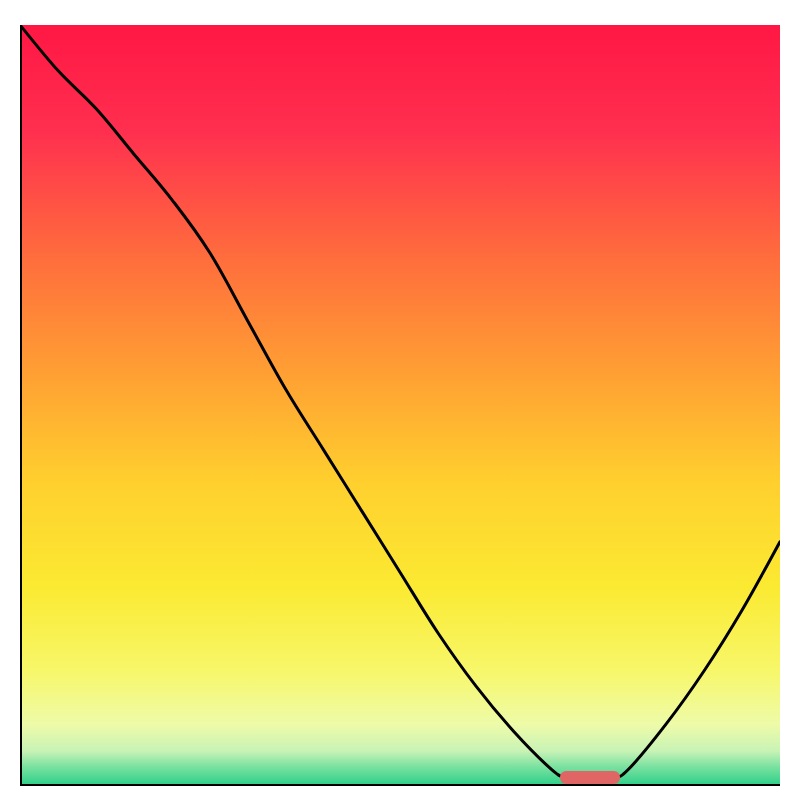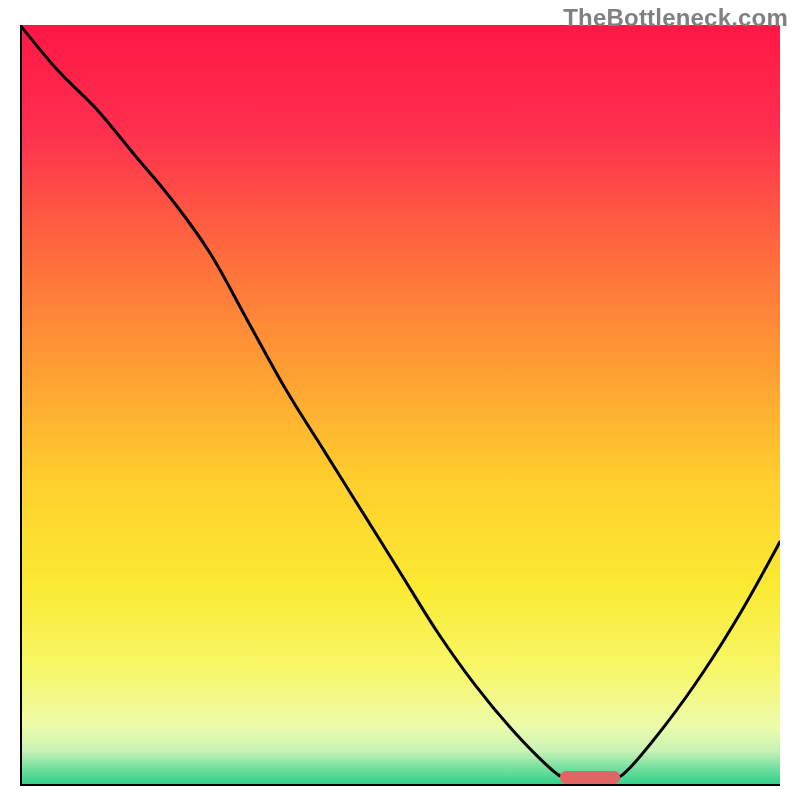--- a/index.html
+++ b/index.html
@@ -68,21 +68,20 @@
     position: absolute;
     background: #e06666;
     border-radius: 6px;
     z-index: 2;
   }
 </style>
 </head>
 <body>
 
 <div class="chart-container">
-  <div class="watermark">TheBottleneck.com</div>
 
   <div class="plot-area">
     <svg class="gradient-bg" viewBox="0 0 760 760" preserveAspectRatio="none">
       <defs>
         <linearGradient id="bgGrad" x1="0" y1="0" x2="0" y2="1">
             <stop offset="0%" stop-color="#ff1744"></stop>
             <stop offset="14.000000000000002%" stop-color="#ff2f4f"></stop>
             <stop offset="30%" stop-color="#ff6b3d"></stop>
             <stop offset="46%" stop-color="#ffa033"></stop>
             <stop offset="60%" stop-color="#ffcf2e"></stop>

